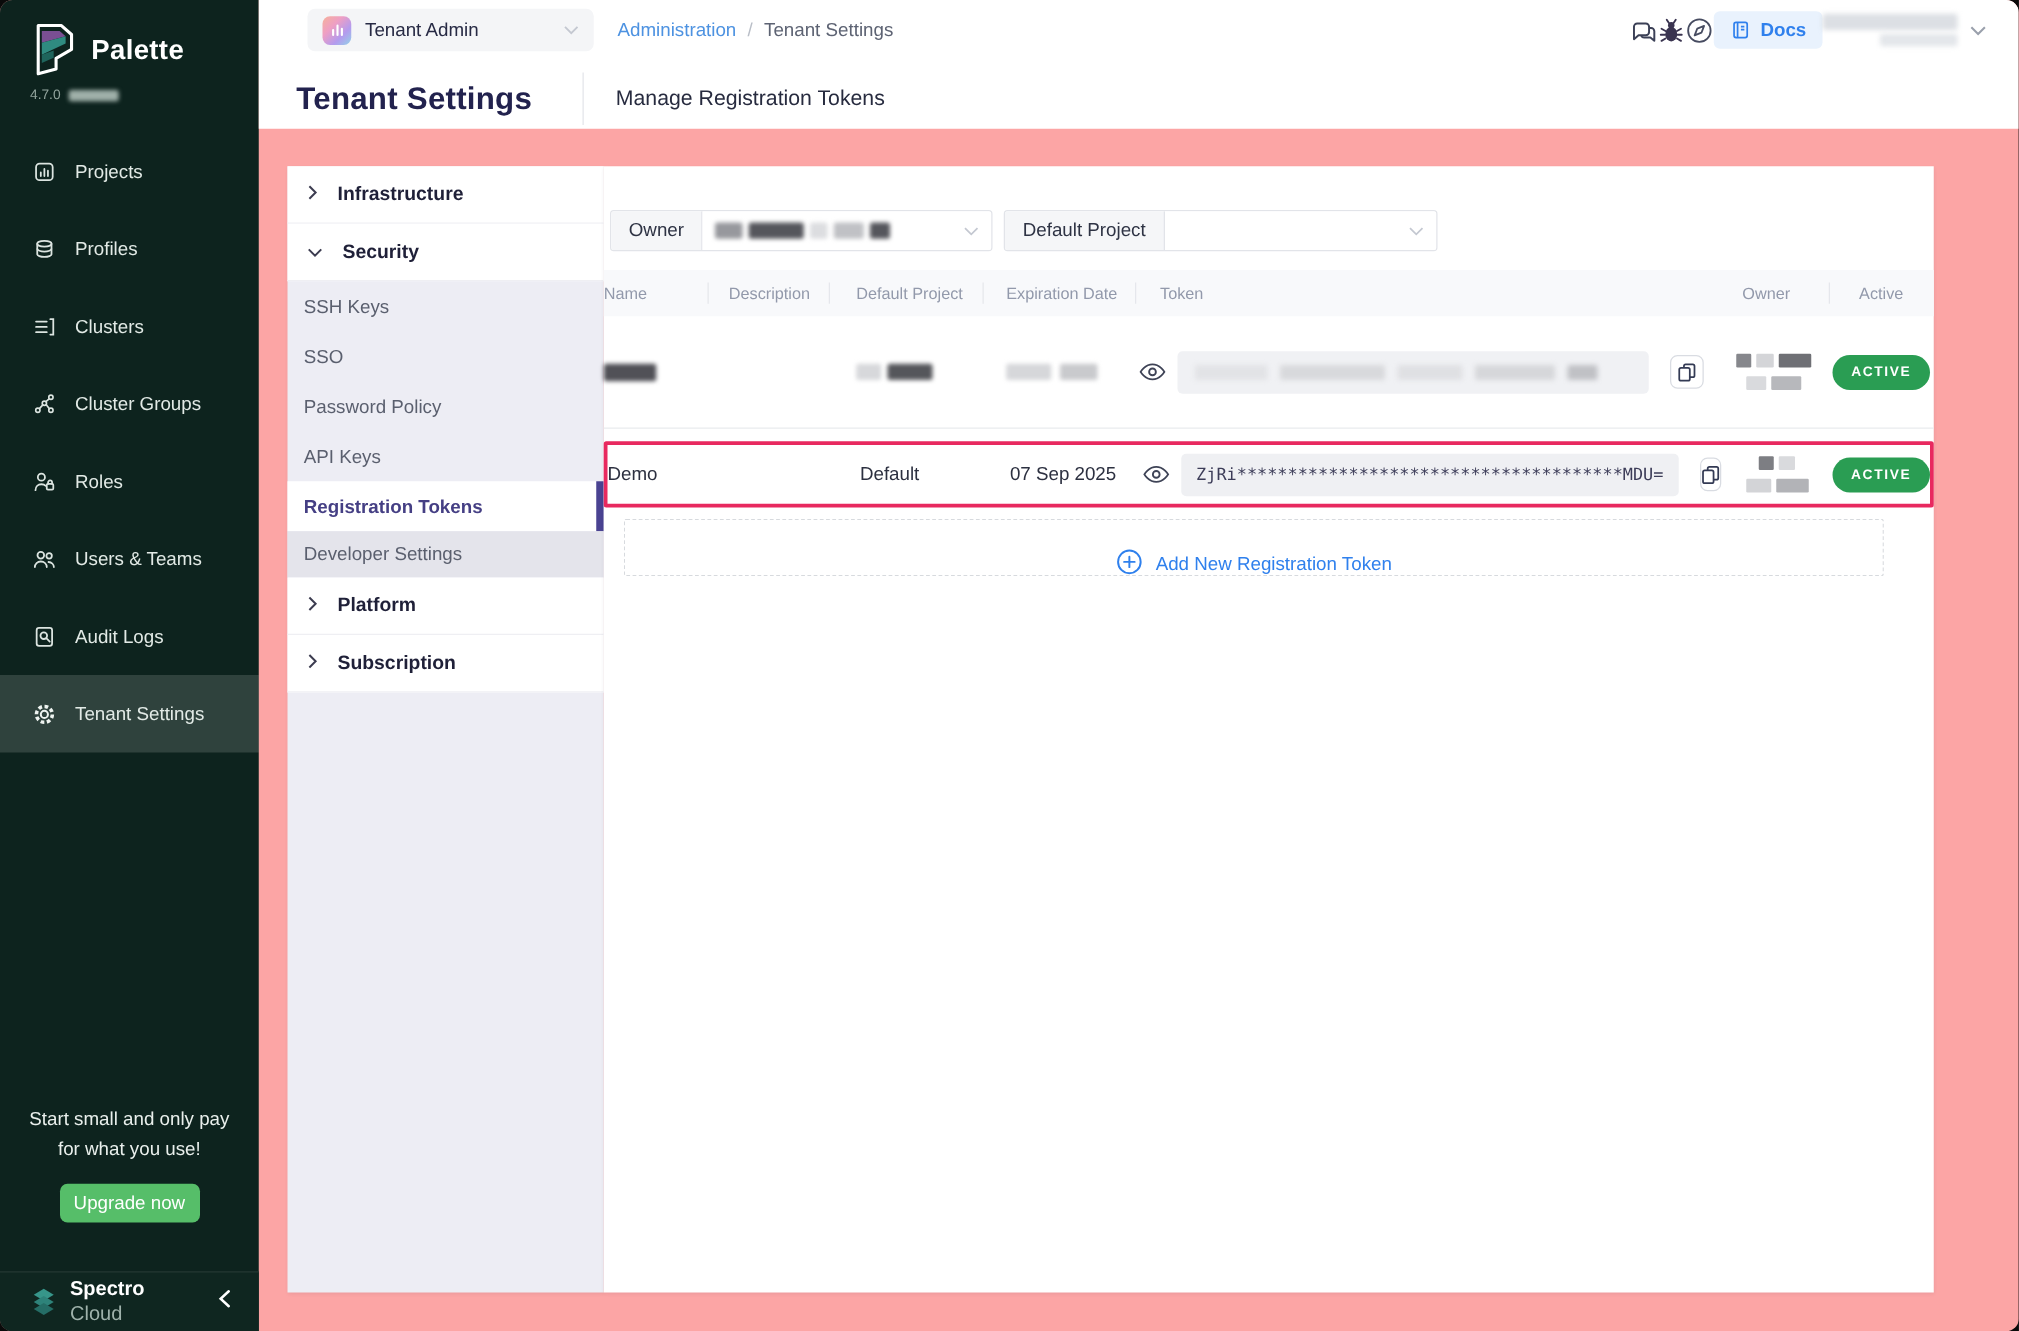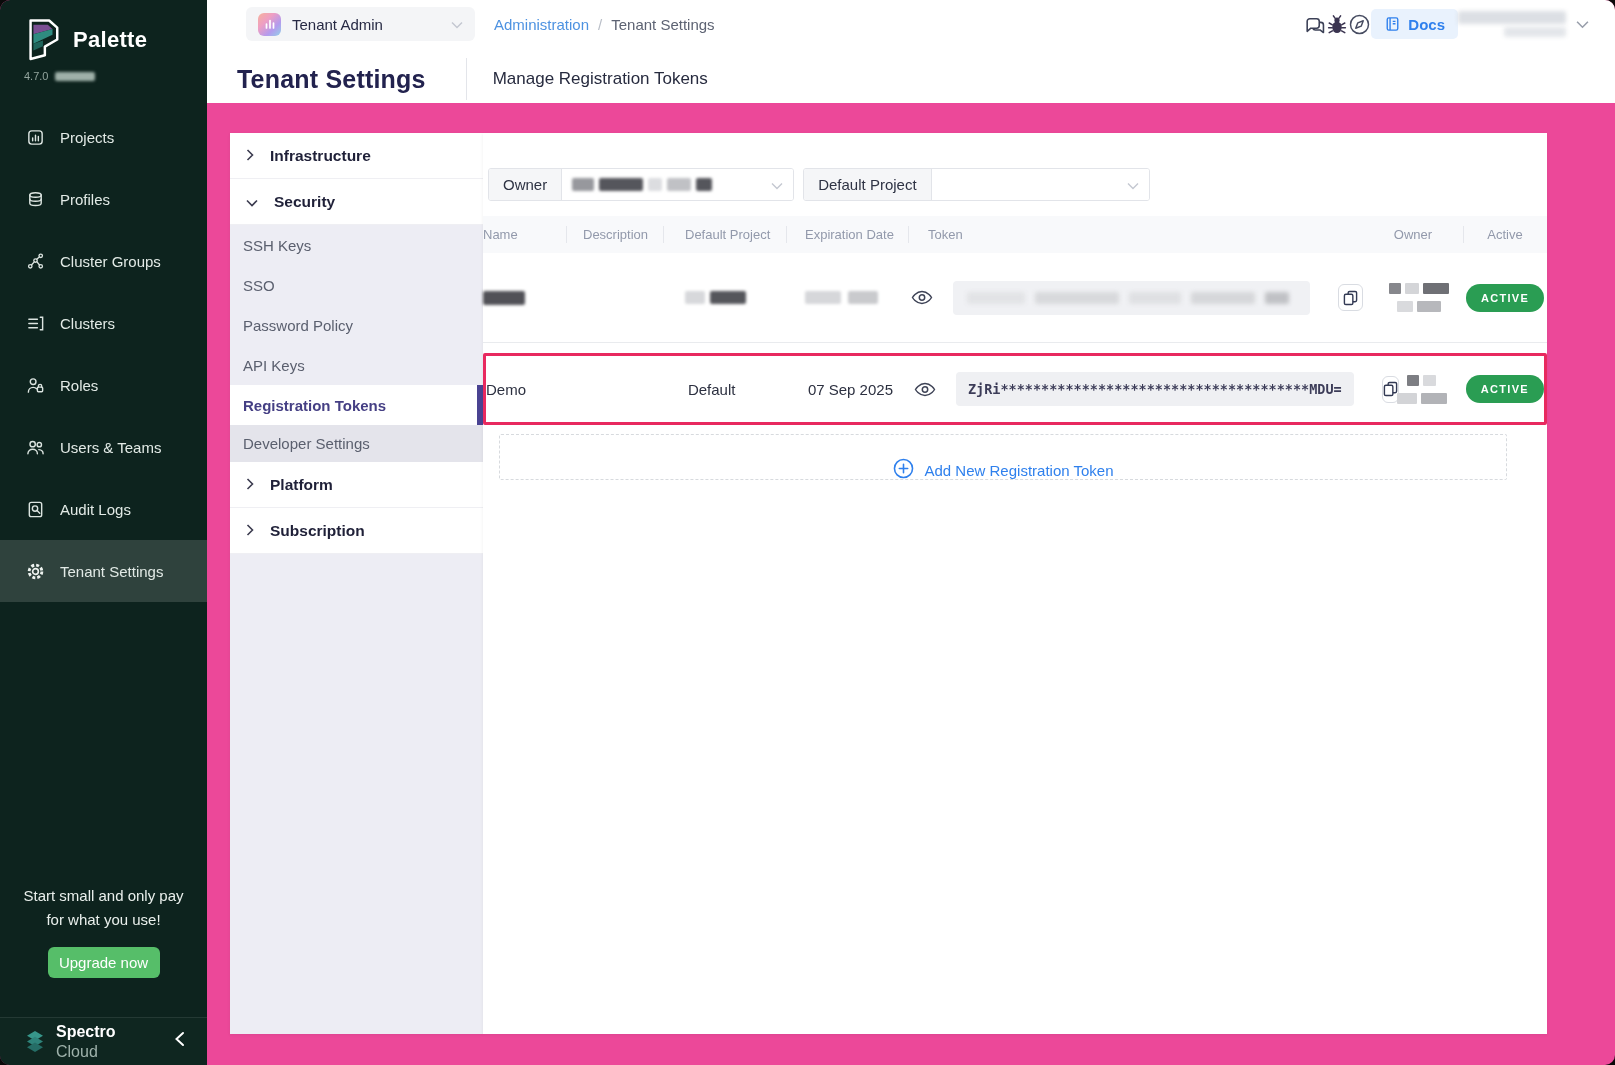--- a/index.html
+++ b/index.html
@@ -1,19 +1,19 @@
 <!DOCTYPE html>
 <html><head>
 <meta charset="utf-8">
 <style>
   * { margin:0; padding:0; box-sizing:border-box; }
   html,body { background:#0a0a0a; }
   #app {
     position:relative; width:1615px; height:1065px; overflow:hidden;
-    background:#ec4899; font-family:"Liberation Sans",sans-serif;
+    background:#fca5a5; font-family:"Liberation Sans",sans-serif;
     border-radius:10px;
   }
   
   .sidebar { position:absolute; left:0; top:0; width:207px; height:100%; background:#0d231e; color:#e9efec; }
   .logo-row { display:flex; align-items:center; gap:11px; padding:17px 0 0 22px; }
   .brand { font-size:22px; font-weight:600; color:#fff; letter-spacing:.3px; }
   .version-row { display:flex; align-items:center; gap:7px; padding-left:24px; margin-top:8px;text-align:center; }
   .version { font-size:11px; color:#93a59e; }
   .nav { margin-top:24px; }
   .nav-item { height:62px; display:flex; align-items:center; gap:15px; padding-left:26px; font-size:15px; color:#e2eae6; cursor:pointer; }
@@ -73,22 +73,22 @@
   .c-proj { width:123px; padding-left:22px; }
   .c-exp  { width:122px; padding-left:19px; }
   .c-token{ width:455px; padding-left:20px; }
   .c-owner{ width:100px; padding-left:12px; }
   .c-active{ flex:1; justify-content:center; display:flex; }
   .th.c-owner { justify-content:center; padding-left:0; }
 
   .trow { display:flex; align-items:center; font-size:15px; color:#2c3040; }
   .trow .cell { display:flex; align-items:center; }
   .row-1 { height:90px; border-bottom:1px solid #e9ebee; }
-  .row-1 .c-token, .row-hl .c-token { padding-left:3px; gap:20px;font-weight:bold; }
-  .hl-wrap { margin-top:10px; height:72px; border:3px solid #e8295f; border-radius:2px; display:flex; align-items:center; }
+  .row-1 .c-token, .row-hl .c-token { padding-left:3px; gap:9px; }
+  .hl-wrap { margin-top:10px; height:53px; border:3px solid #e8295f; border-radius:2px; display:flex; align-items:center; }
   .hl-wrap .trow { width:100%; height:100%; }
   .token-box-redacted { width:378px; height:34px; background:#f0f1f4; border-radius:4px; display:flex; align-items:center; gap:10px; padding:0 14px; }
   .token-box { height:34px; background:#eff0f3; border-radius:4px; display:flex; align-items:center; padding:0 12px; font-family:"DejaVu Sans Mono",monospace; font-size:13.5px; color:#3c3c58; white-space:nowrap; }
   .eye-btn { background:none; border:none; cursor:pointer; display:flex; padding:0; }
   .copy-btn { width:27px; height:27px; margin-left:8px; background:#fff; border:1px solid #d9dce2; border-radius:6px; display:flex; align-items:center; justify-content:center; cursor:pointer; }
   .badge { background:#2a9d53; color:#fff; font-size:11px; font-weight:700; letter-spacing:1.3px; padding:8px 15px; border-radius:16px; }
   .owner-cell { flex-direction:column; align-items:flex-start; gap:7px; justify-content:center; }
   .pxline { display:flex; gap:4px; align-items:center; }
   .px { display:inline-block; height:11px; border-radius:1px; }
 
@@ -128,35 +128,35 @@
       </div>
       <div class="nav-item">
         <svg width="19" height="19" viewBox="0 0 20 20" fill="none" stroke="#dbe4e0" stroke-width="1.5" stroke-linecap="round">
             <ellipse cx="10" cy="5.3" rx="6" ry="2.4"></ellipse>
             <path d="M4 5.3v4.2c0 1.3 2.7 2.4 6 2.4s6-1.1 6-2.4V5.3"></path>
             <path d="M4 9.8V14c0 1.3 2.7 2.4 6 2.4s6-1.1 6-2.4V9.8"></path>
           </svg>
         <span>Profiles</span>
       </div>
       <div class="nav-item">
+        <svg width="19" height="19" viewBox="0 0 20 20" fill="none" stroke="#dbe4e0" stroke-width="1.5" stroke-linecap="round">
+            <path d="M3 5.5h9M3 10h9M3 14.5h9"></path>
+            <path d="M15 3.5h2.5v13H15"></path>
+          </svg>
+        <span>Clusters</span>
+      </div>
+      <div class="nav-item">
         <svg width="19" height="19" viewBox="0 0 20 20" fill="none" stroke="#dbe4e0" stroke-width="1.4" stroke-linecap="round">
             <circle cx="4.5" cy="15" r="1.8"></circle>
             <circle cx="10" cy="9" r="1.8"></circle>
             <circle cx="15.5" cy="4" r="1.8"></circle>
             <circle cx="15.5" cy="15" r="1.8"></circle>
             <path d="M6 13.4l2.7-3M11.3 7.6L14 5.3M11.6 10.3l2.6 3.4"></path>
           </svg>
         <span>Cluster Groups</span>
-      </div>
-      <div class="nav-item">
-        <svg width="19" height="19" viewBox="0 0 20 20" fill="none" stroke="#dbe4e0" stroke-width="1.5" stroke-linecap="round">
-            <path d="M3 5.5h9M3 10h9M3 14.5h9"></path>
-            <path d="M15 3.5h2.5v13H15"></path>
-          </svg>
-        <span>Clusters</span>
       </div>
       <div class="nav-item">
         <svg width="19" height="19" viewBox="0 0 20 20" fill="none" stroke="#dbe4e0" stroke-width="1.5" stroke-linecap="round">
             <circle cx="7.5" cy="6" r="3"></circle>
             <path d="M2.5 17c0-3 2.2-5 5-5 1.5 0 2.8.5 3.7 1.4"></path>
             <rect x="12" y="11.7" width="5.5" height="4.8" rx="1"></rect>
             <path d="M13.1 11.7v-1.2a1.7 1.7 0 013.4 0v1.2"></path>
           </svg>
         <span>Roles</span>
       </div>

